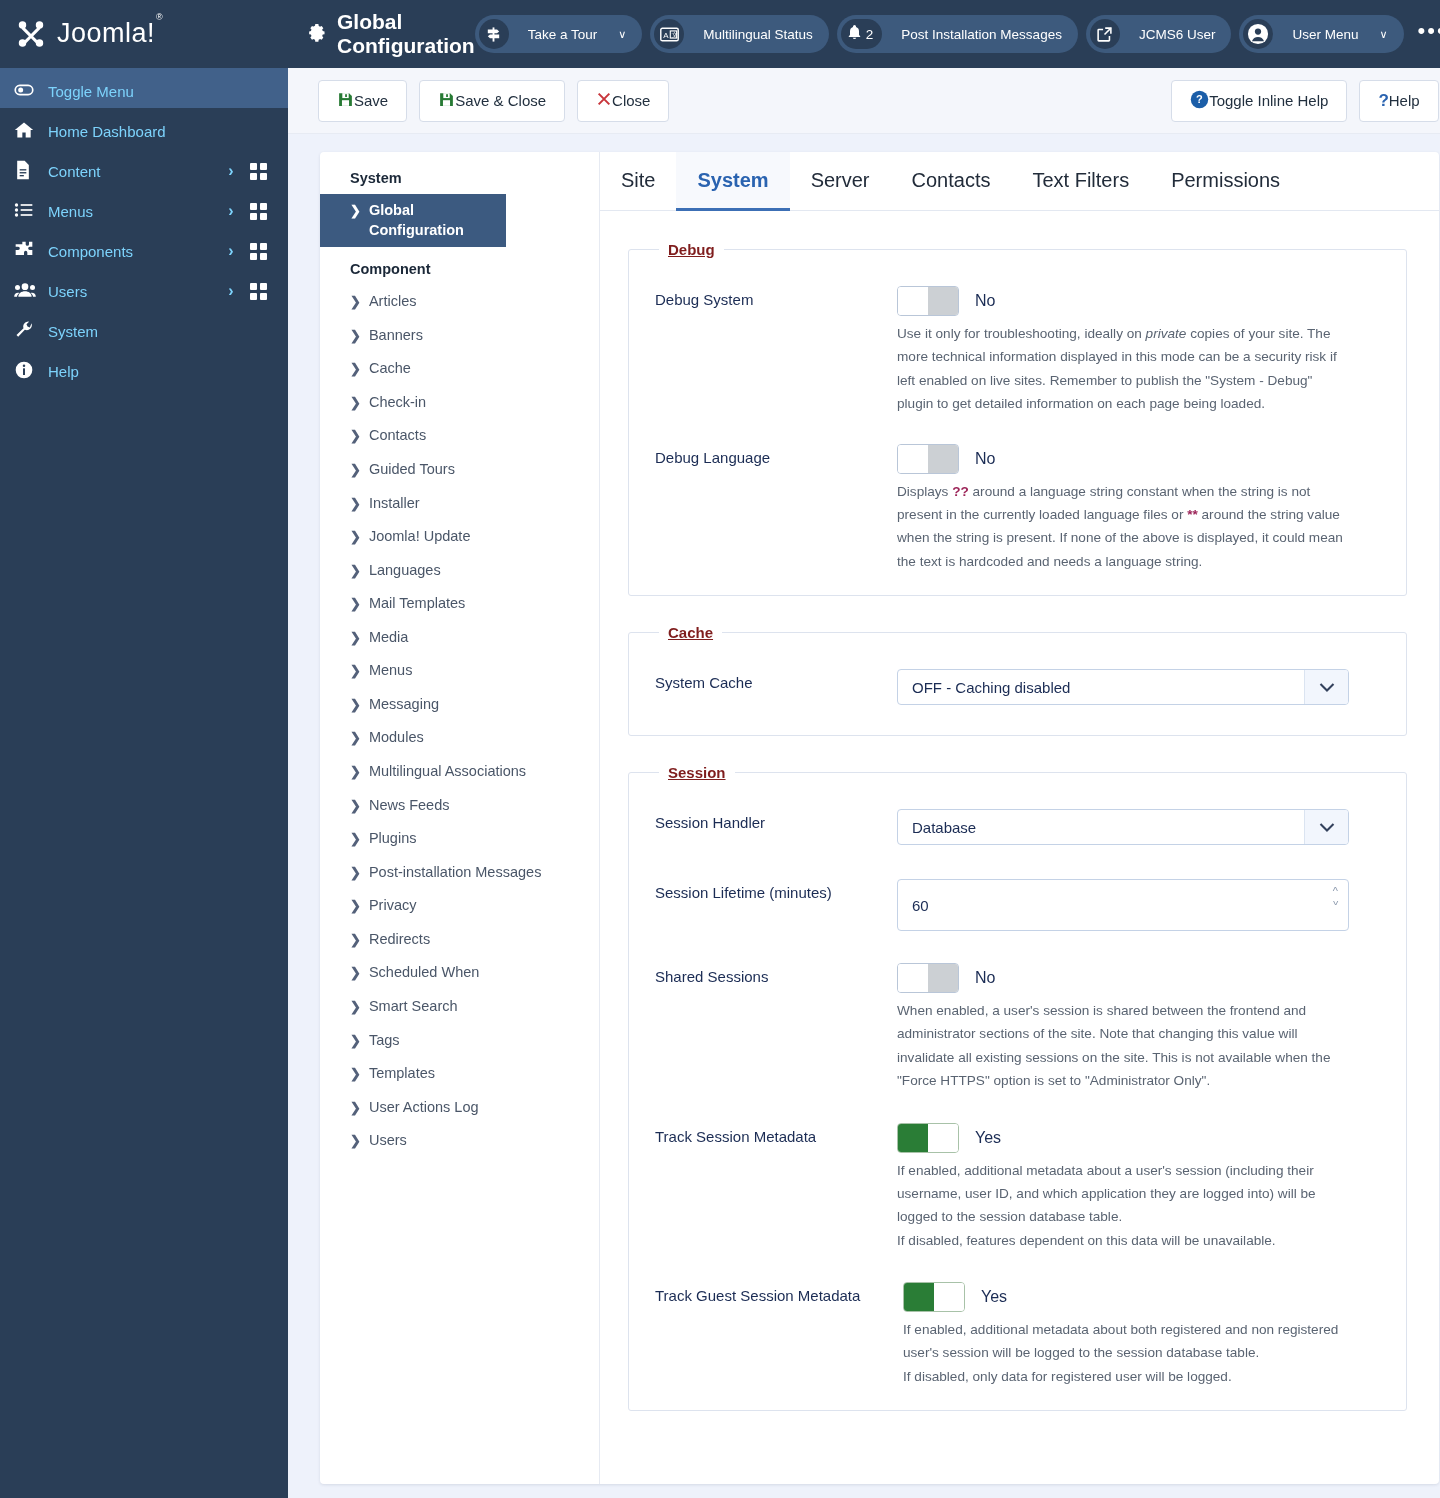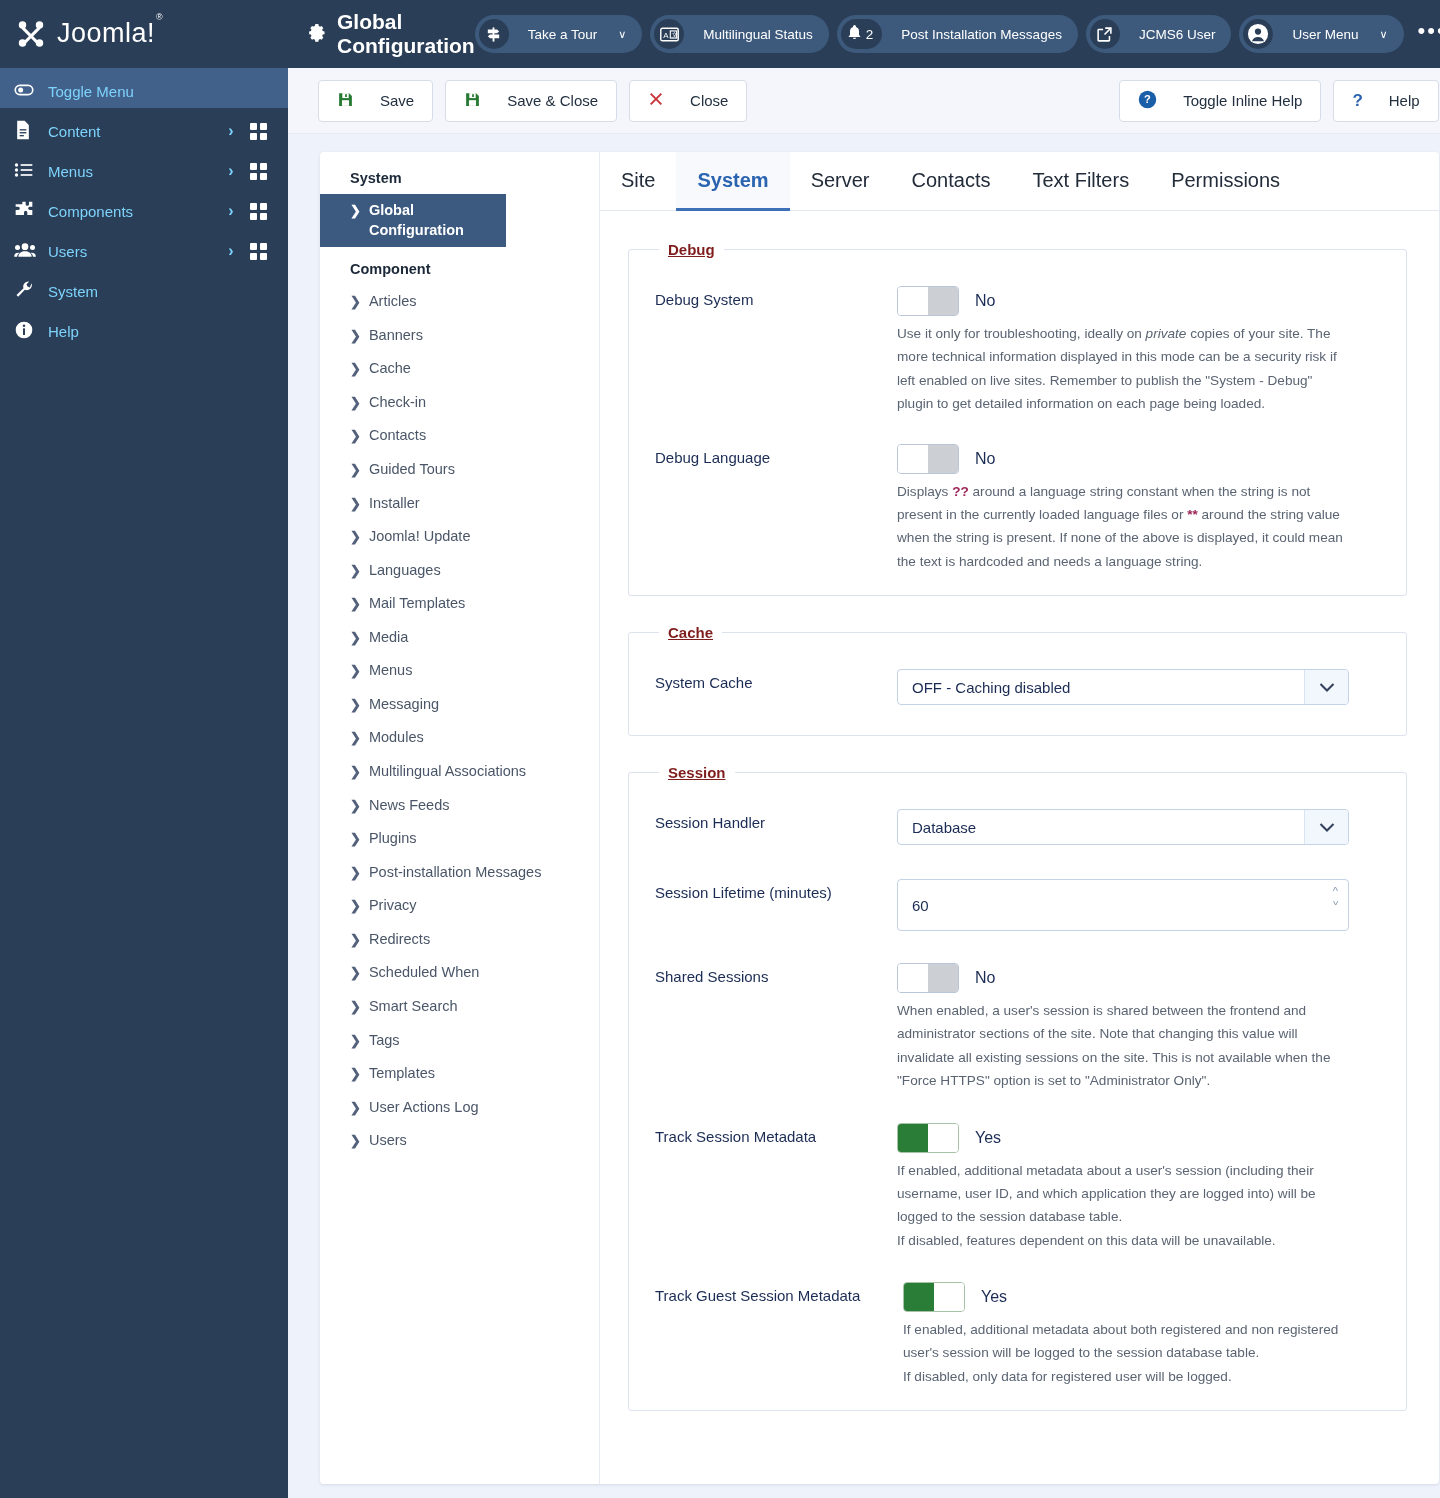--- a/index.html
+++ b/index.html
@@ -71,21 +71,21 @@
   .pill .bell-wrap .cnt { font-size: 13.5px; }
   .pill .chev { font-size: 11px; margin-left: 2px; }
   .dots { color: #fff; font-size: 22px; letter-spacing: 2px; padding: 0 6px 6px 6px; cursor:pointer; line-height: 1; }
 
   .subtoolbar {
     background: #f4f6fb; height: 66px;
     display:flex; align-items:center; padding: 0 30px; gap: 12px;
     border-bottom: 1px solid #e7ebf3;
   }
   .tbtn {
-    display:flex; align-items:center; gap: 26px;
+    display:flex; align-items:center; gap: 0;
     background:#fff; border: 1px solid #d6dde9; border-radius: 4px;
     height: 42px; padding: 0 18px; font-size: 15px; color: #22303f; cursor: pointer;
   }
   .tbtn.icon-green svg { fill:#277a34; }
   .tb-spacer { flex:1 1 auto; }
   .help-q { color:#2a63b0; font-size:17px; font-weight:700; }
 
   .content-wrap { flex: 1 1 auto; padding: 18px 30px 0 32px; }
   .card {
     background:#fff; border-radius: 4px; box-shadow: 0 1px 3px rgba(30,50,80,.12);
@@ -176,20 +176,28 @@
     <div class="nav-item active nav-toggle">
       <span class="ico">
         <svg width="20" height="20" viewBox="0 0 24 24">
             <rect x="1.5" y="6.5" width="21" height="11" rx="5.5" fill="none" stroke="#fff" stroke-width="2"></rect>
             <circle cx="8" cy="12" r="3" fill="#fff"></circle>
           </svg>
       </span>
       <span class="lbl">Toggle Menu</span>
     </div>
 
+    <div class="nav-item">
+      <span class="ico">
+        <svg width="20" height="20" viewBox="0 0 24 24" fill="#fff">
+            <path d="M12 3 L23 12 h-3 v9 h-6 v-6 h-4 v6 H4 v-9 H1 Z"></path>
+          </svg>
+      </span>
+      <span class="lbl">Home Dashboard</span>
+    </div>
 
     <div class="nav-item">
       <span class="ico">
         <svg width="18" height="20" viewBox="0 0 20 24" fill="#fff">
             <path d="M3 1h9l5 5v17H3z"></path>
             <rect x="6" y="11" width="8" height="1.6" fill="#2a3e57"></rect>
             <rect x="6" y="14.5" width="8" height="1.6" fill="#2a3e57"></rect>
             <rect x="6" y="18" width="5" height="1.6" fill="#2a3e57"></rect>
           </svg>
       </span>

